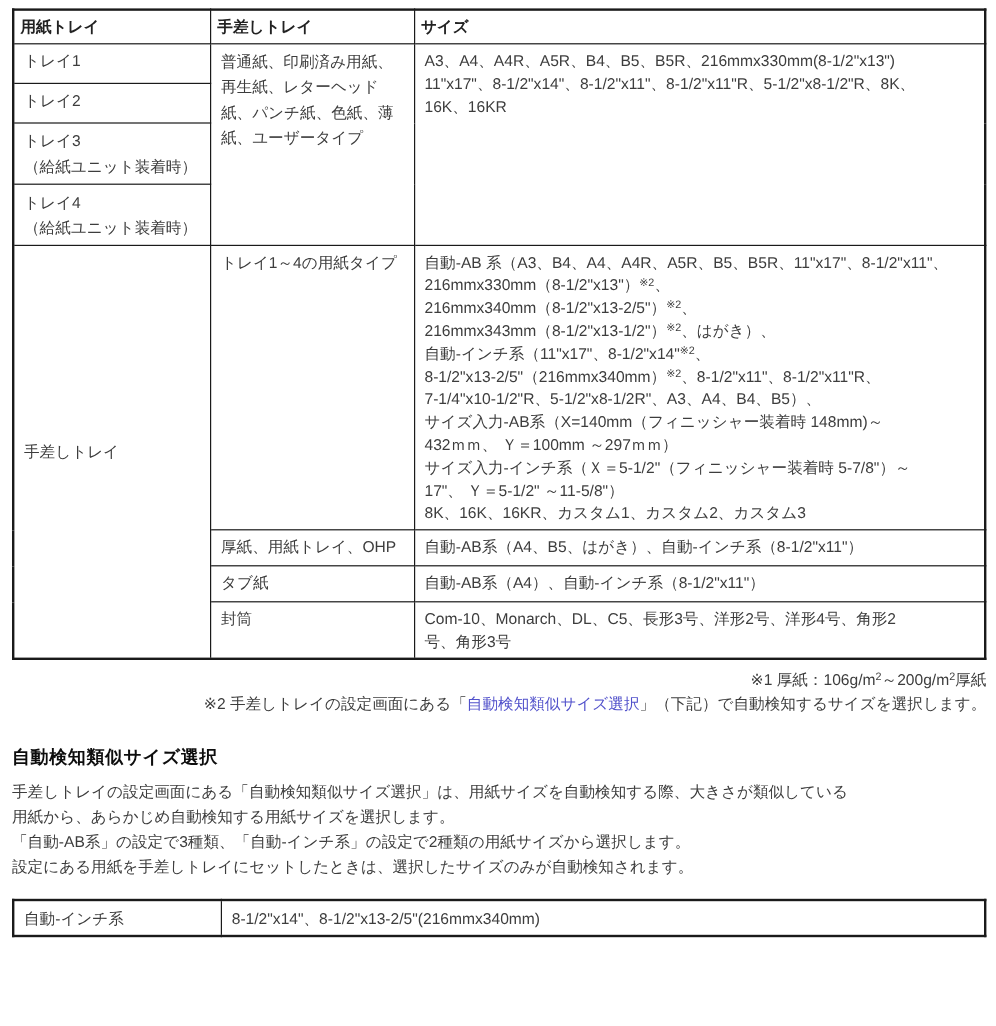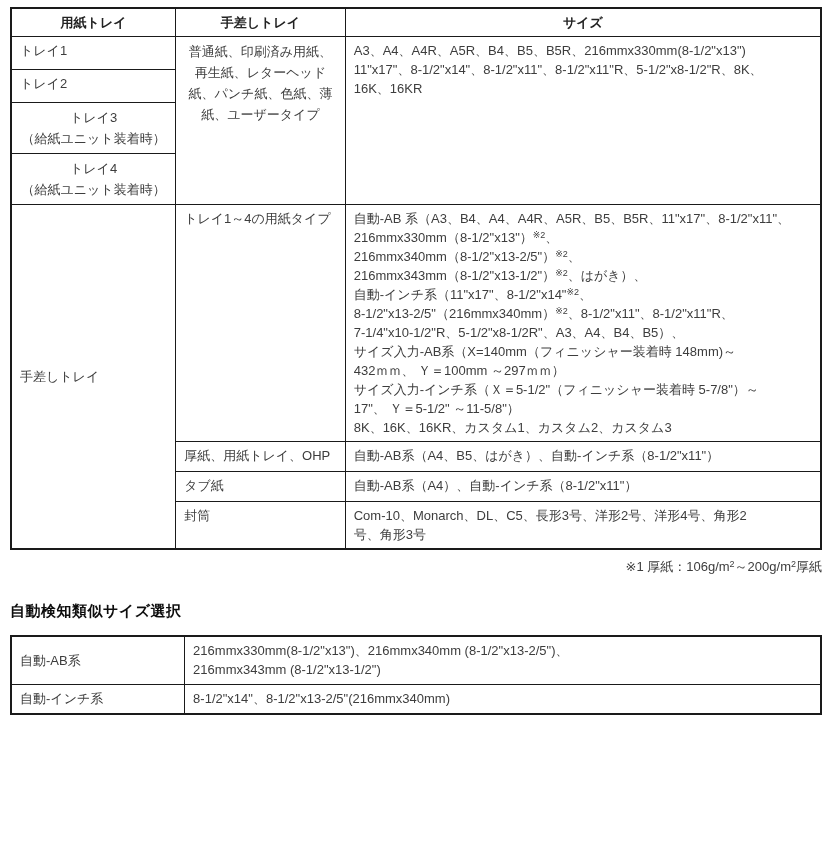--- a/index.html
+++ b/index.html
@@ -19,26 +19,26 @@
     margin:25px 0 8px 0;letter-spacing:0.5px;
   }
   table{border-collapse:collapse;table-layout:fixed;}
   table.t1,table.t2{border:2px solid #1a1a1a;}
   td,th{
     border:1px solid #1a1a1a;
     font-size:13px;line-height:19px;
     padding:4px 8px;vertical-align:top;text-align:left;
     word-break:break-all;
   }
-  th{font-weight:bold;text-align:center;vertical-align:middle;padding:4px 5px;color:#222;}
+  th{font-weight:bold;vertical-align:middle;padding:4px 5px;color:#222;}
   .t1 .c1{width:165px}.t1 .c2{width:170px}.t1 .c3{width:477px}
   .t2 .c1{width:174px}.t2 .c2{width:638px}
   tr.h28{height:28px}tr.h33{height:33px}tr.h46{height:46px}
   tr.h30{height:30px}tr.h44{height:44px}tr.h48{height:48px}
-  .lh21{line-height:21px;text-align:center;}
+  .lh21{line-height:21px;}
   .vmid{vertical-align:middle;}
   sup{font-size:9px;line-height:0;vertical-align:4px;}
   .footnotes{margin:7px 0 0 0;text-align:right;}
   .fn{font-size:13px;line-height:20px;color:#3d3d3d;}
   .link{color:#5151cb;cursor:pointer;}
   p.body{font-size:13px;margin:0 0 16px 0;color:#3d3d3d;}
   .t2-wrap{margin-top:14px;}
 </style>
 </head>
 <body>
@@ -87,36 +87,34 @@
     </tr>
     <tr class="h44">
       <td>封筒</td>
       <td>Com-10、Monarch、DL、C5、長形3号、洋形2号、洋形4号、角形2<br>号、角形3号</td>
     </tr>
   </tbody>
     </table>
 
   <div class="footnotes">
     <div class="fn">※1 厚紙：106g/m<sup>2</sup>～200g/m<sup>2</sup>厚紙</div>
+    <div class="fn"><span>※2 手差しトレイの設定画面にある「</span><span class="link">自動検知類似サイズ選択</span><span>」（下記）で自動検知するサイズを選択します。</span></div>
   </div>
 
   <h2 class="subtitle">自動検知類似サイズ選択</h2>
 
+  <p class="body lh21">手差しトレイの設定画面にある「自動検知類似サイズ選択」は、用紙サイズを自動検知する際、大きさが類似している<br>用紙から、あらかじめ自動検知する用紙サイズを選択します。<br>「自動-AB系」の設定で3種類、「自動-インチ系」の設定で2種類の用紙サイズから選択します。<br>設定にある用紙を手差しトレイにセットしたときは、選択したサイズのみが自動検知されます。</p>
 
   <div class="t2-wrap">
     <table class="t2">
       <colgroup>
           <col class="c1">
           <col class="c2">
         </colgroup>
       <tbody>
-          <tr class="h48">
-        <td class="vmid">自動-AB系</td>
-        <td class="vmid">216mmx330mm(8-1/2"x13")、216mmx340mm (8-1/2"x13-2/5")、<br>216mmx343mm (8-1/2"x13-1/2")</td>
-      </tr>
       <tr class="h30">
         <td class="vmid">自動-インチ系</td>
         <td class="vmid">8-1/2"x14"、8-1/2"x13-2/5"(216mmx340mm)</td>
       </tr>
     </tbody>
       </table>
   </div>
 
 </div>
 

